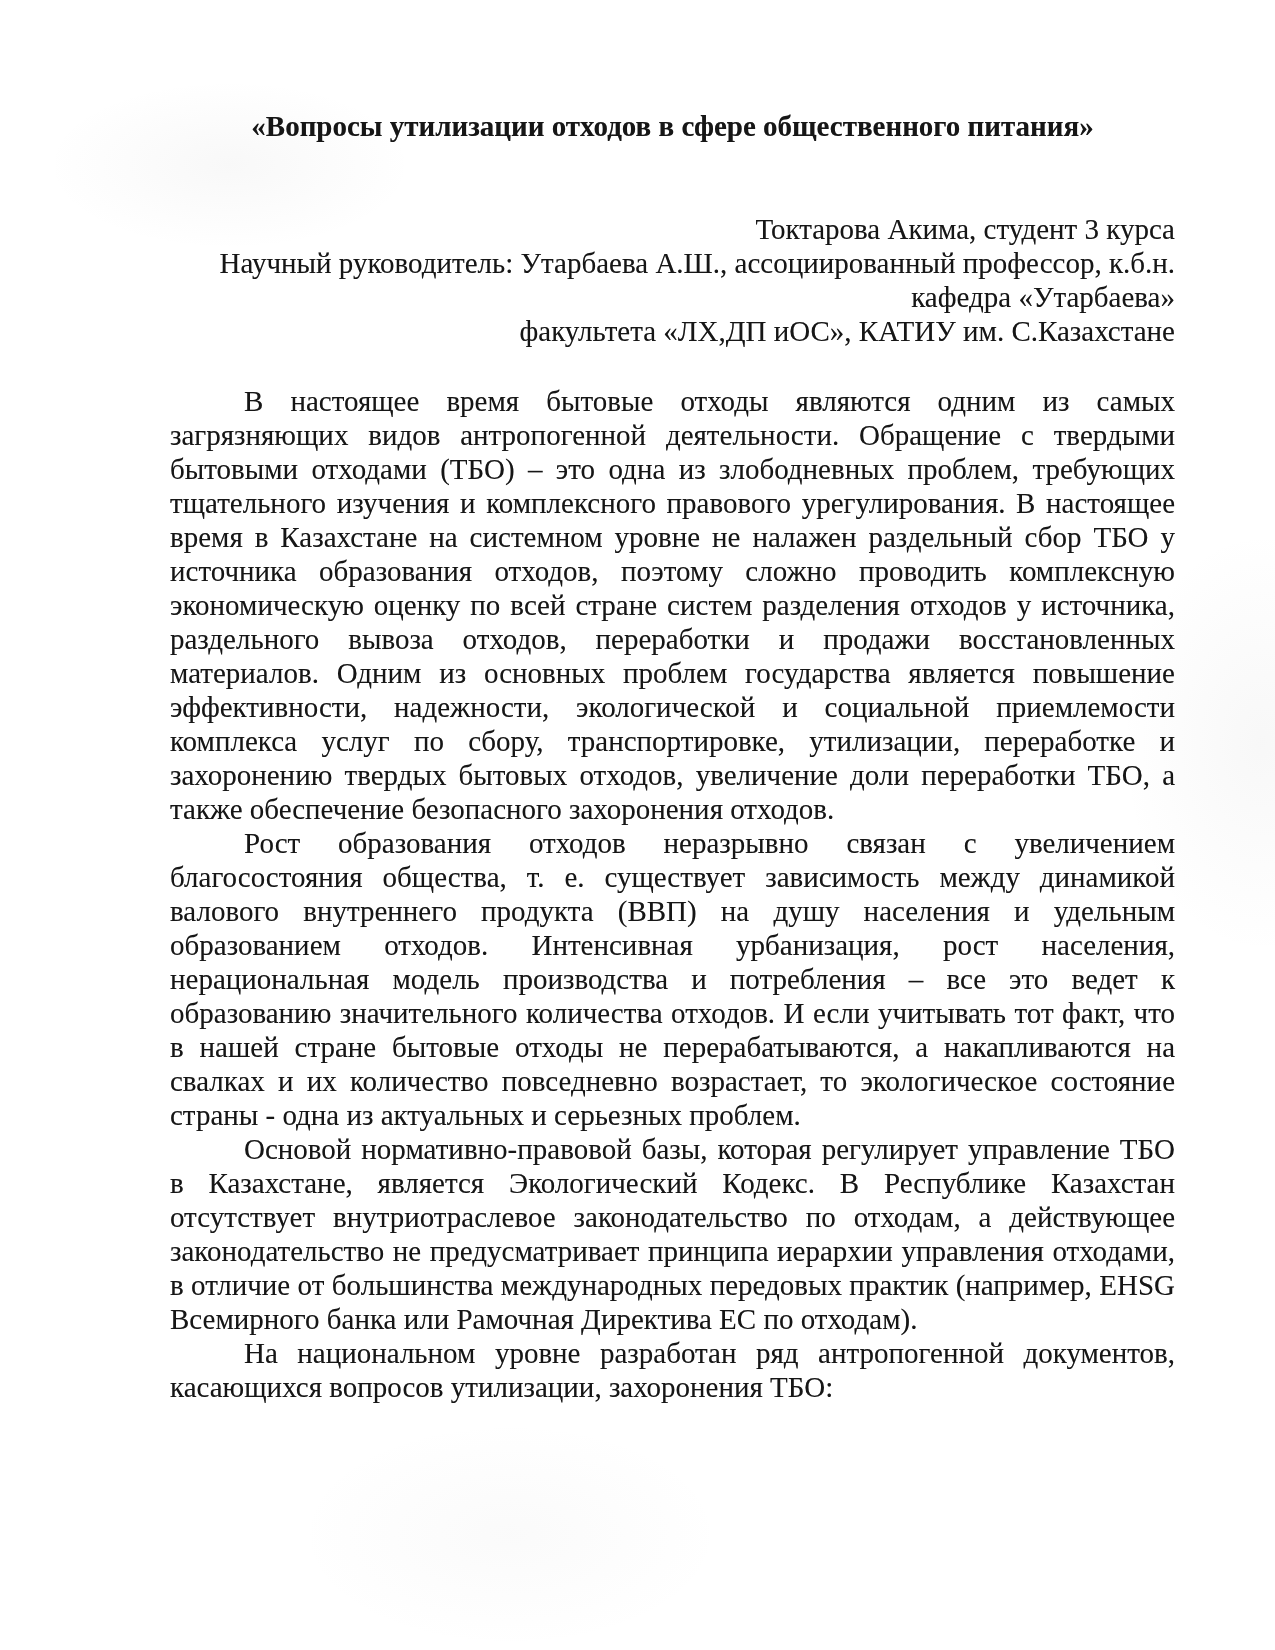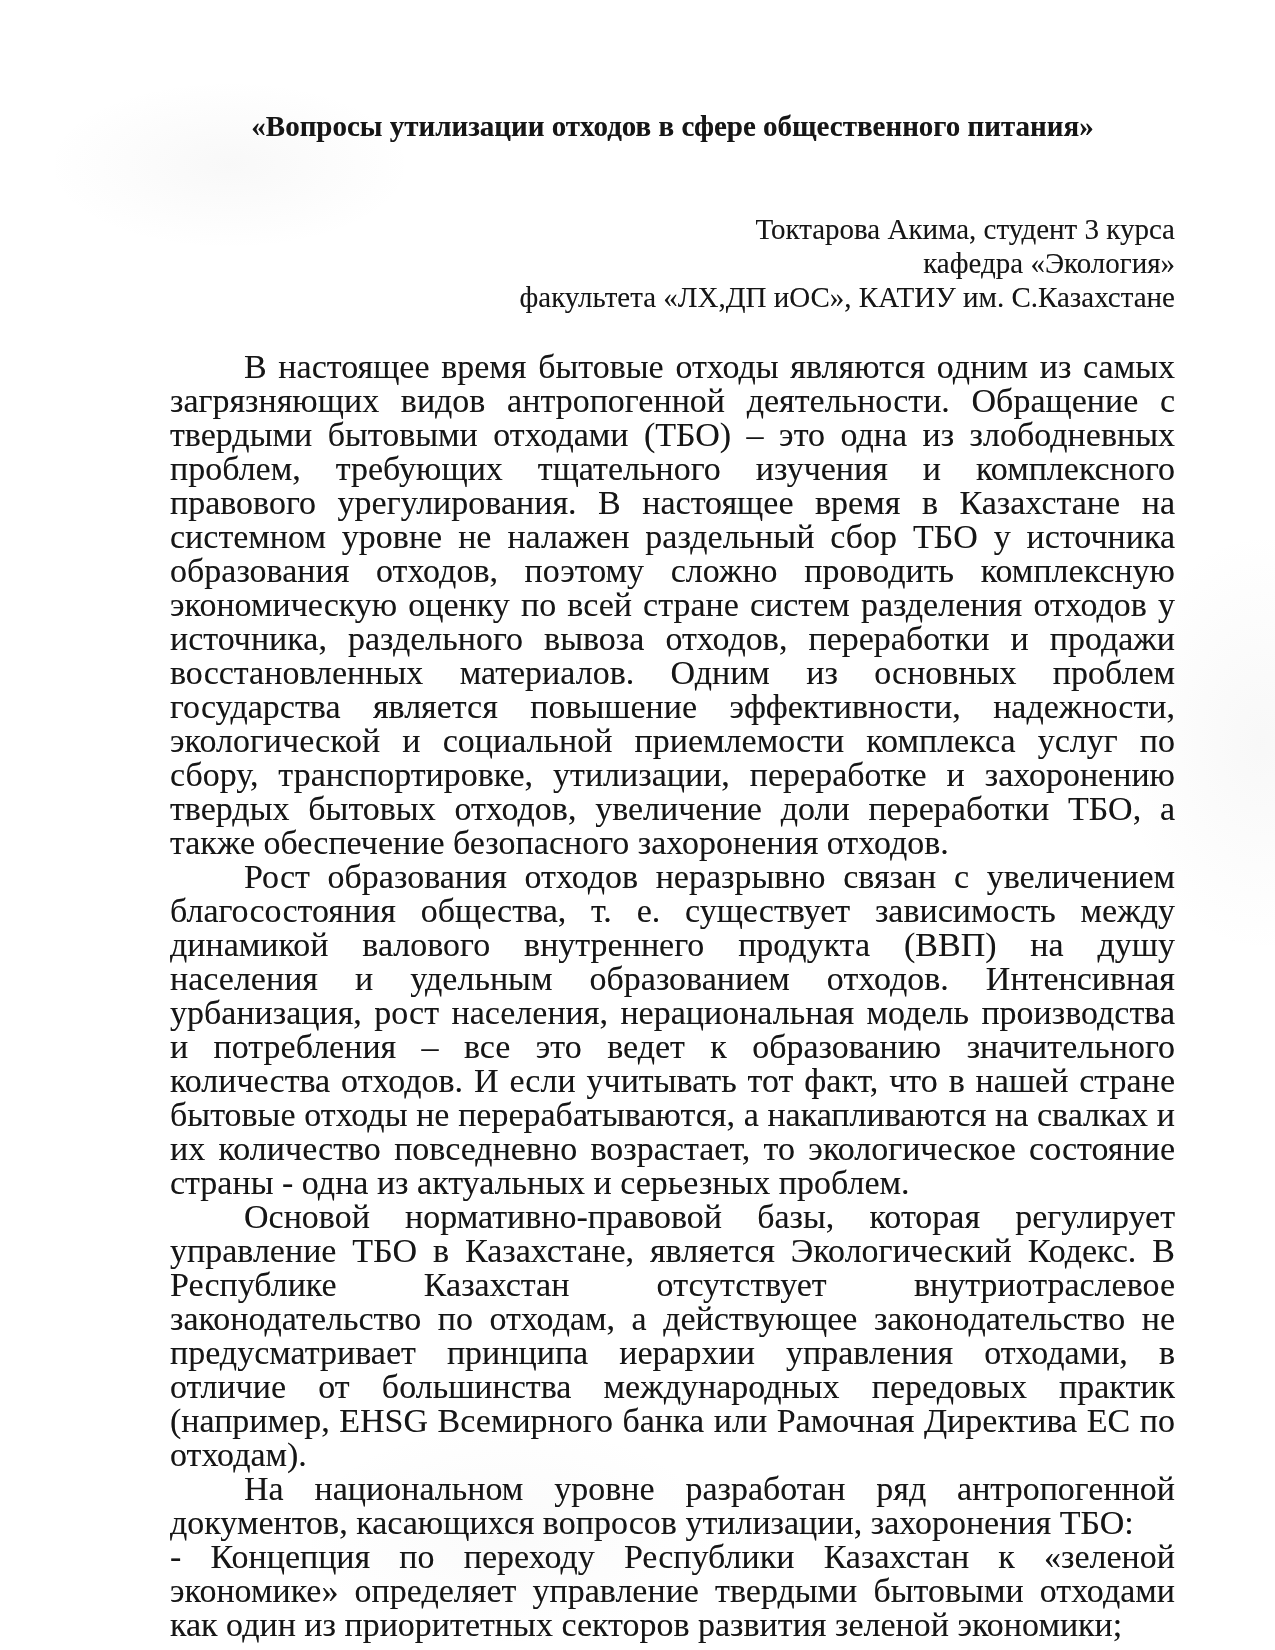--- a/index.html
+++ b/index.html
@@ -39,43 +39,43 @@
     margin: 0 0 36px 0;
     text-align: right;
     font-size: 29px;
     line-height: 34px;
   }
   .byline-line {
     white-space: nowrap;
   }
   .body-text p {
     margin: 0;
-    font-size: 34px;
+    font-size: 29px;
     line-height: 34px;
     text-align: justify;
     text-indent: 74px;
   }
   .body-text p.no-indent {
     text-indent: 0;
   }
 </style>
 </head>
 <body>
 
 <div class="page scan-text">
 
   <h1 class="doc-title">«Вопросы утилизации отходов в сфере общественного питания»</h1>
 
   <div class="byline">
     <div class="byline-line">Токтарова Акима, студент 3 курса</div>
-    <div class="byline-line">кафедра «Экология»</div>
+    <div class="byline-line">Научный руководитель: Утарбаева А.Ш., ассоциированный профессор, к.б.н.</div>
+    <div class="byline-line">кафедра «Утарбаева»</div>
     <div class="byline-line">факультета «ЛХ,ДП иОС», КАТИУ им. С.Казахстане</div>
   </div>
 
   <div class="body-text">
     <p>В настоящее время бытовые отходы являются одним из самых загрязняющих видов антропогенной деятельности. Обращение с твердыми бытовыми отходами (ТБО) – это одна из злободневных проблем, требующих тщательного изучения и комплексного правового урегулирования. В настоящее время в Казахстане на системном уровне не налажен раздельный сбор ТБО у источника образования отходов, поэтому сложно проводить комплексную экономическую оценку по всей стране систем разделения отходов у источника, раздельного вывоза отходов, переработки и продажи восстановленных материалов. Одним из основных проблем государства является повышение эффективности, надежности, экологической и социальной приемлемости комплекса услуг по сбору, транспортировке, утилизации, переработке и захоронению твердых бытовых отходов, увеличение доли переработки ТБО, а также обеспечение безопасного захоронения отходов.</p>
     <p>Рост образования отходов неразрывно связан с увеличением благосостояния  общества, т. е. существует зависимость между динамикой валового внутреннего продукта (ВВП) на душу населения и удельным образованием отходов. Интенсивная урбанизация, рост населения, нерациональная модель производства и потребления – все это ведет к образованию значительного количества отходов. И если учитывать тот факт, что в нашей стране бытовые отходы не перерабатываются, а накапливаются на свалках и их количество повседневно возрастает, то экологическое состояние страны - одна из актуальных и серьезных проблем.</p>
     <p>Основой нормативно-правовой базы, которая регулирует управление ТБО в Казахстане, является Экологический Кодекс. В Республике Казахстан отсутствует внутриотраслевое законодательство по отходам, а действующее законодательство не предусматривает принципа иерархии управления отходами, в отличие от большинства международных передовых практик (например, EHSG Всемирного банка или Рамочная Директива ЕС по отходам).</p>
     <p>На национальном уровне разработан ряд антропогенной документов, касающихся вопросов утилизации, захоронения ТБО:</p>
-    <p class="no-indent">- Концепция по переходу Республики Казахстан к «зеленой экономике» определяет управление твердыми бытовыми отходами как один из приоритетных секторов развития зеленой экономики;</p>
   </div>
 
 </div>
 
 </body></html>

